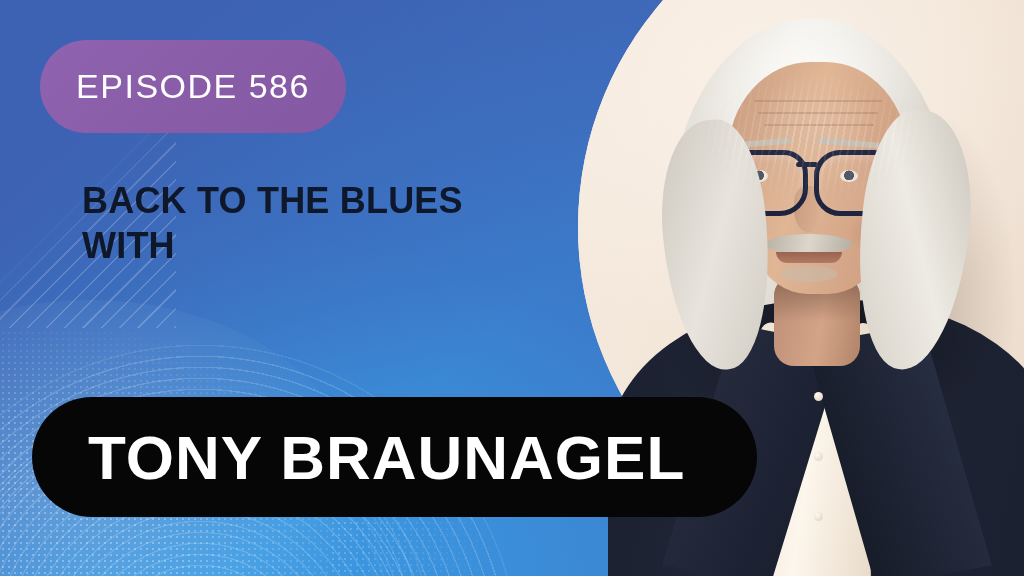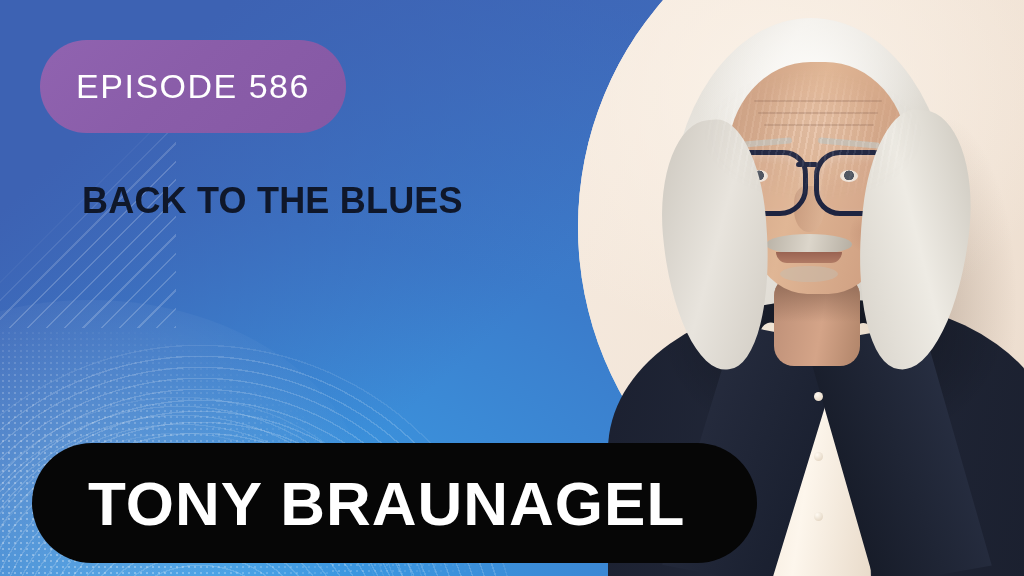--- a/index.html
+++ b/index.html
@@ -385,21 +385,20 @@
   .name-banner {
     position: absolute;
     left: 32px;
     top: 397px;
     width: 725px;
     height: 120px;
     background: #060606;
     border-radius: 60px;
     display: flex;
     align-items: center;
-    margin-top: 46px;
   }
   .name-text {
     color: #ffffff;
     font-size: 62px;
     font-weight: 800;
     letter-spacing: 1px;
     padding-left: 56px;
     white-space: nowrap;
     text-transform: uppercase;
   }
@@ -467,19 +466,20 @@
     <div class="pf hair-r"></div>
     <div class="pf hair-wisp"></div>
   </div>
 
   <div class="badge">
     <span class="badge-text">EPISODE 586</span>
   </div>
 
   <div class="title">
     <span class="title-line">BACK TO THE BLUES</span>
+    <span class="title-line">WITH</span>
   </div>
 
   <div class="name-banner">
     <span class="name-text">TONY BRAUNAGEL</span>
   </div>
 
 </div>
 
 </body></html>

